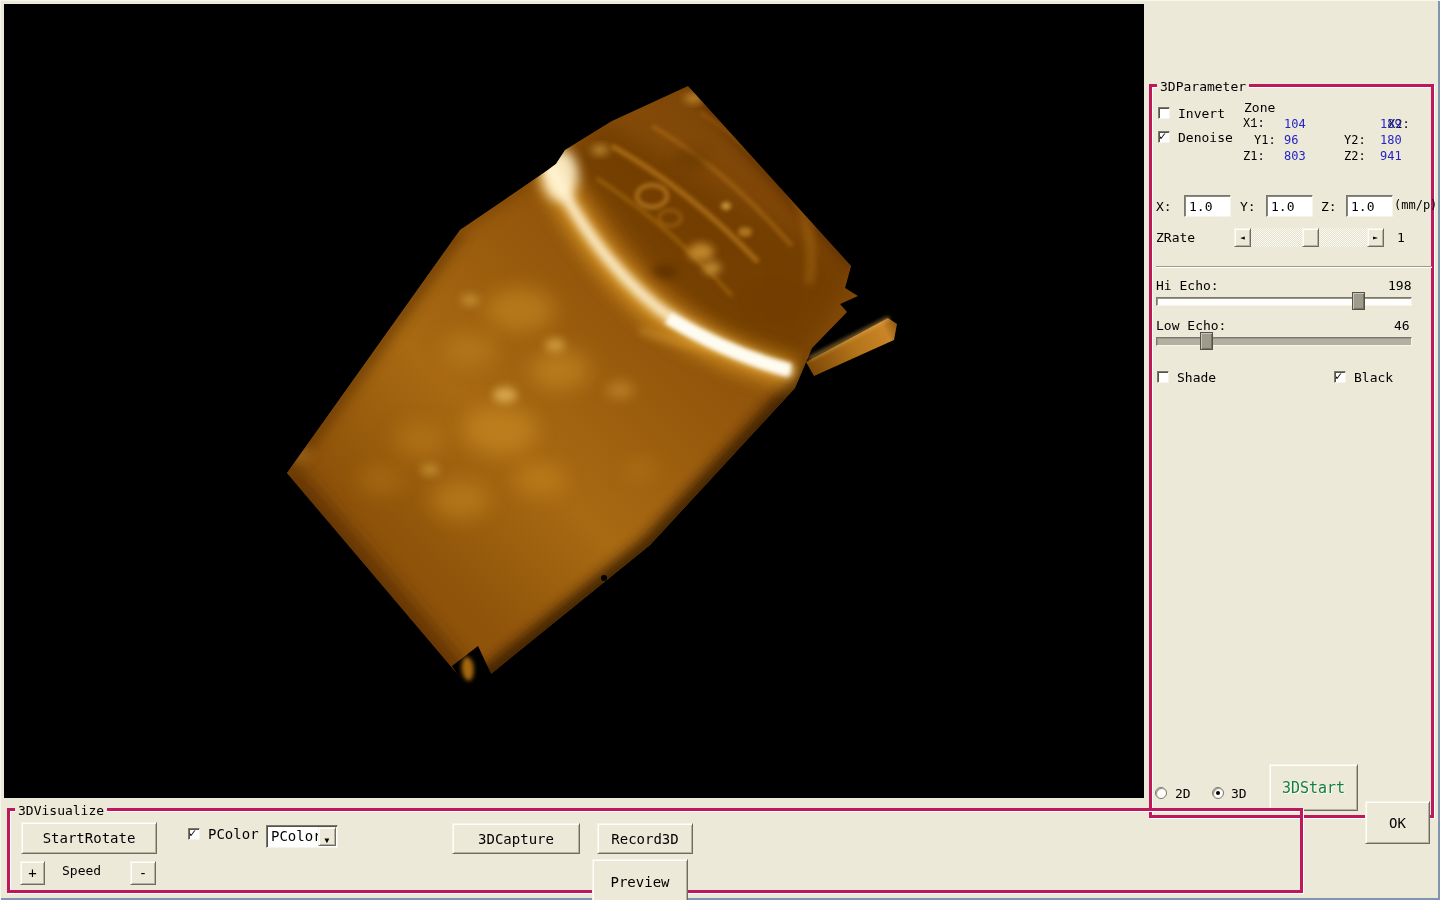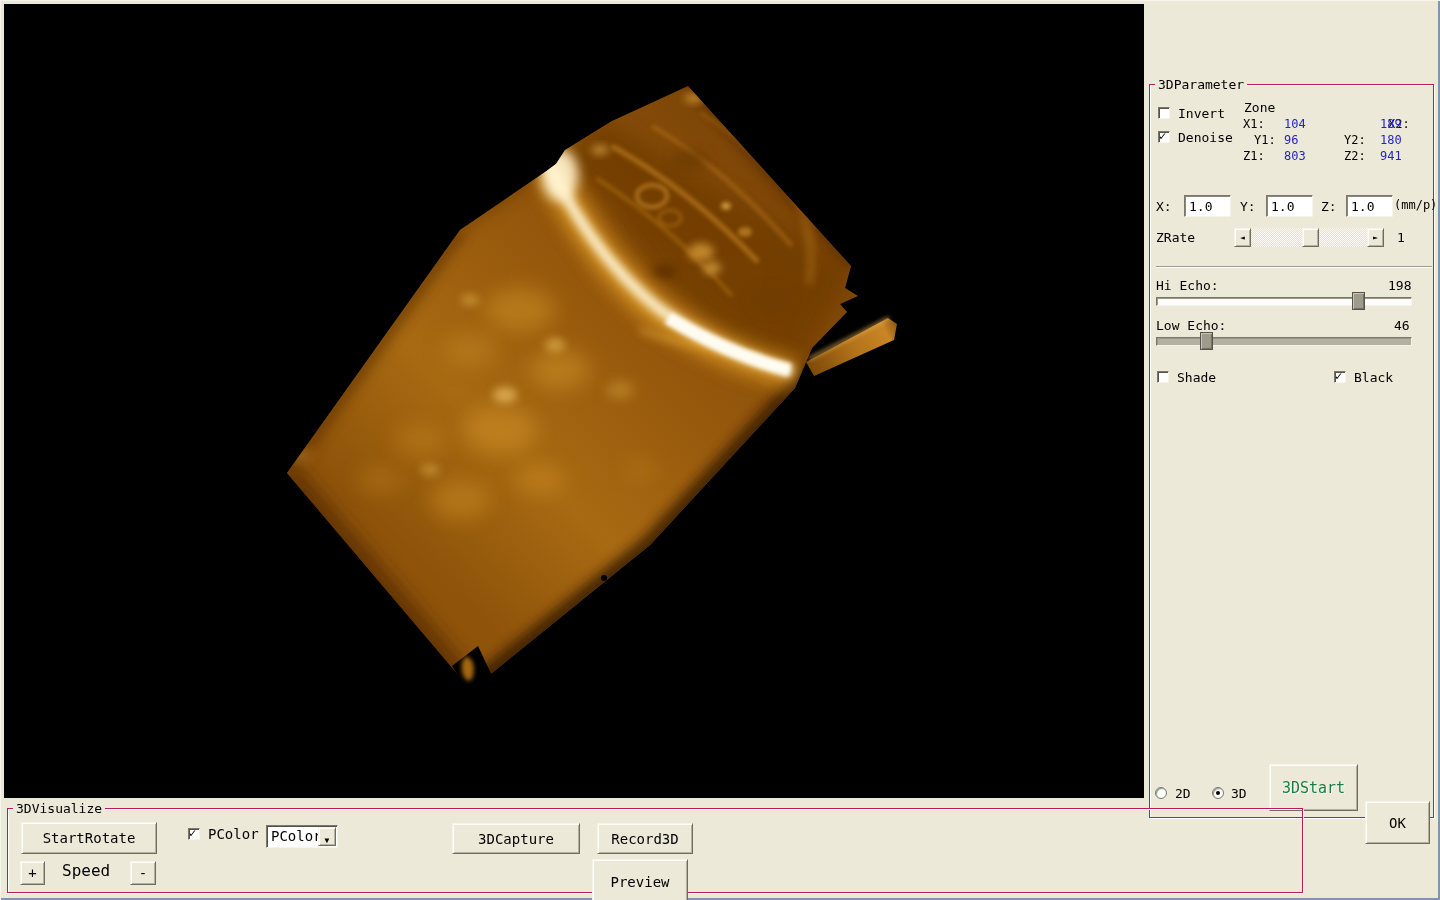--- a/index.html
+++ b/index.html
@@ -26,21 +26,21 @@
     background:#ece9d8;
     border:1px solid;
     border-color:#f6f4ea #6e6b60 #6e6b60 #f6f4ea;
     box-shadow: inset 1px 1px 0 #fffef8, inset -1px -1px 0 #b5b2a1;
     font-family:inherit; font-size:14px; color:#000;
     text-align:center; cursor:default;
   }
   .btn.disabled { color:#15803d; text-shadow:1px 1px 0 #ffffff; }
   .groupbox {
     position:absolute;
-    border:1px solid #be185d;
+    border:3px solid #be185d;
     box-shadow: inset 1px 1px 0 #ffffff, 1px 1px 0 #ffffff;
     padding-left: 28px;
   }
   .group-title {
     position:absolute; top:-8px; left:5px;
     background:#ece9d8; padding:0 3px;
     font-size:13px; line-height:15px;
   }
   .lbl { position:absolute; font-size:13px; line-height:15px; white-space:pre; }
   .small { font-size:12px; }
@@ -239,21 +239,21 @@
 
   <div class="checkbox" style="left:1158px;top:107px;"></div>
   <span class="lbl" style="left:1178px;top:106px;">Invert</span>
 
   <div class="checkbox" style="left:1158px;top:131px;">
     <span class="check">✓</span>
   </div>
   <span class="lbl" style="left:1178px;top:130px;">Denoise</span>
 
   <span class="lbl" style="left:1244px;top:100px;">Zone</span>
-  <span class="lbl small" style="left:1243px;top:117px;">X1:</span>
+  <span class="lbl small" style="left:1243px;top:117px;font-family:Liberation Mono, monospace;">X1:</span>
   <span class="lbl small blue" style="left:1284px;top:117px;">104</span>
   <span class="lbl small" style="left:1344px;top:117px;margin-left:44px;">X2:</span>
   <span class="lbl small blue" style="left:1380px;top:117px;">189</span>
   <span class="lbl small" style="left:1243px;top:133px;margin-left:11px;">Y1:</span>
   <span class="lbl small blue" style="left:1284px;top:133px;">96</span>
   <span class="lbl small" style="left:1344px;top:133px;">Y2:</span>
   <span class="lbl small blue" style="left:1380px;top:133px;">180</span>
   <span class="lbl small" style="left:1243px;top:149px;">Z1:</span>
   <span class="lbl small blue" style="left:1284px;top:149px;">803</span>
   <span class="lbl small" style="left:1344px;top:149px;">Z2:</span>
@@ -325,20 +325,20 @@
   <span class="lbl" style="left:208px;top:827px;font-size:14px;">PColor</span>
 
   <div class="combo" style="left:266px;top:825px;width:72px;height:23px;">
     <span class="combo-text">PColor</span>
     <div class="combo-btn">
       <span class="combo-arrow">▼</span>
     </div>
   </div>
 
   <button class="btn" style="left:20px;top:861px;width:25px;height:24px;">+</button>
-  <span class="lbl" style="left:62px;top:863px;font-size:16px;">Speed</span>
+  <span class="lbl" style="left:62px;top:863px;font-size:13px;">Speed</span>
   <button class="btn" style="left:130px;top:861px;width:26px;height:24px;">-</button>
 
   <button class="btn" style="left:452px;top:823px;width:128px;height:31px;">3DCapture</button>
   <button class="btn" style="left:597px;top:823px;width:96px;height:31px;">Record3D</button>
   <button class="btn" style="left:592px;top:859px;width:96px;height:46px;">Preview</button>
 
 </div>
 
 </body></html>

